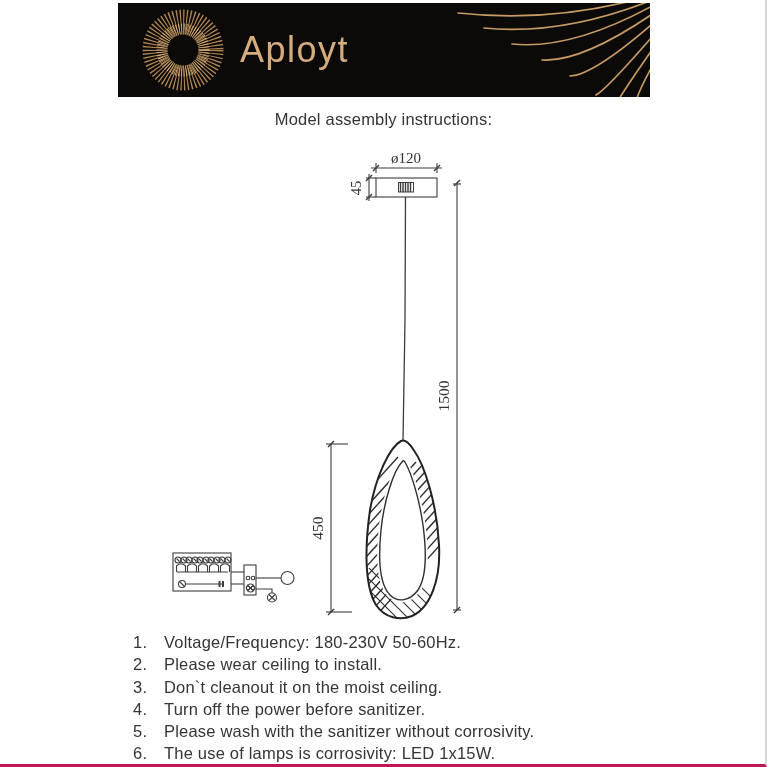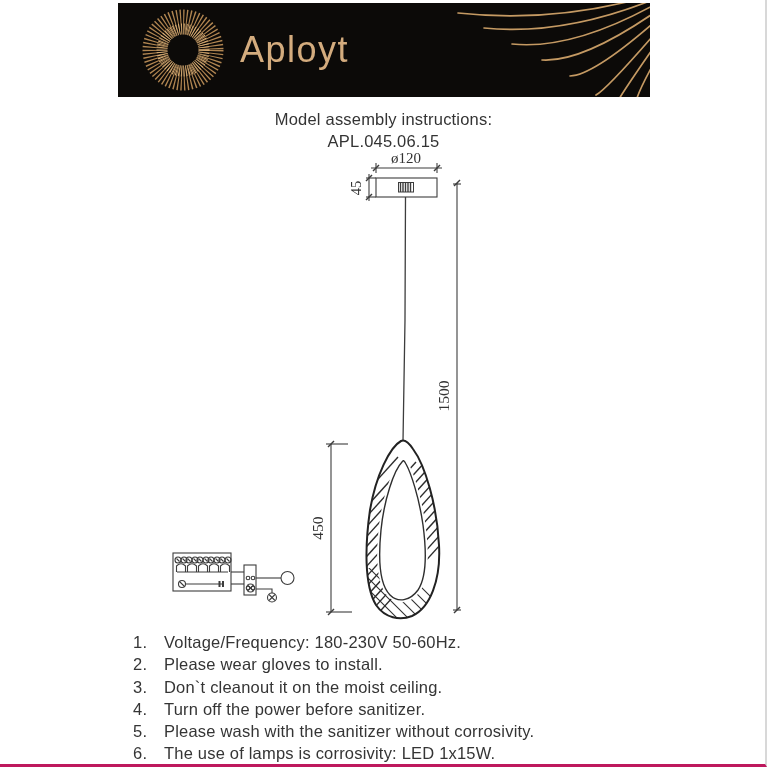--- a/index.html
+++ b/index.html
@@ -60,21 +60,20 @@
         <path d="M564,4 Q505,88 500,98"></path>
         <path d="M565,10 Q518,88 518,100"></path>
         <path d="M566,18 Q530,86 534,100"></path>
       </g>
     </svg>
     <div class="brand">Aployt</div>
   </div>
 
   <div class="heading">
     <div>Model assembly instructions:</div>
-    <div>APL.045.06.15</div>
   </div>
 
   <svg id="drawing" width="350" height="492" viewBox="140 143 350 492">
     <g stroke="#3d3d3d" stroke-width="1.1" fill="none">
 
       <g>
         <line x1="376" y1="163" x2="376" y2="173"></line>
         <line x1="437" y1="163" x2="437" y2="173"></line>
         <line x1="371" y1="168" x2="442" y2="168"></line>
         <line x1="373" y1="171" x2="379" y2="165" stroke-width="1.4"></line>
@@ -245,21 +244,21 @@
     </g>
   </svg>
 
   <div class="instructions">
     <div class="instr-row">
       <span class="instr-num">1.</span>
       <span class="instr-text">Voltage/Frequency: 180-230V 50-60Hz.</span>
     </div>
     <div class="instr-row">
       <span class="instr-num">2.</span>
-      <span class="instr-text">Please wear gloves to install.</span>
+      <span class="instr-text">Please wear ceiling to install.</span>
     </div>
     <div class="instr-row">
       <span class="instr-num">3.</span>
       <span class="instr-text">Don`t cleanout it on the moist ceiling.</span>
     </div>
     <div class="instr-row">
       <span class="instr-num">4.</span>
       <span class="instr-text">Turn off the power before sanitizer.</span>
     </div>
     <div class="instr-row">

